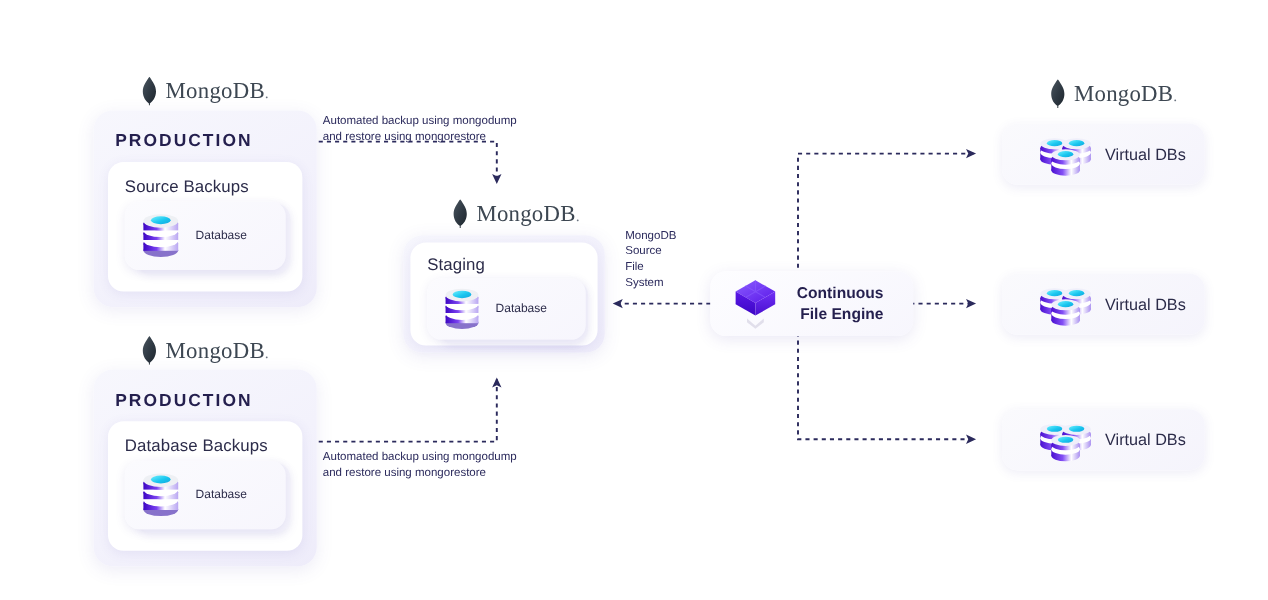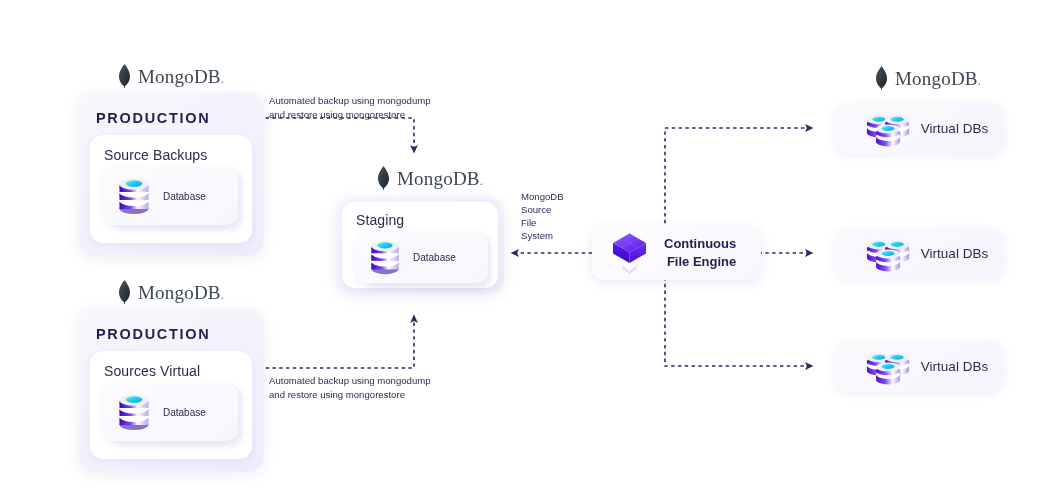--- a/index.html
+++ b/index.html
@@ -234,21 +234,21 @@
     <svg class="mongo-leaf" width="13" height="24" viewBox="0 0 13 24">
       <path d="M6.5,0 C9.4,4.2 12,7.6 12,12.3 C12,17.2 9.3,20.6 6.9,22.2 L6.9,24 L6.1,24 L6.1,22.2 C3.7,20.6 1,17.2 1,12.3 C1,7.6 3.6,4.2 6.5,0 Z" fill="url(#gLeaf)"></path>
     </svg>
     <span class="mongo-text"><span>MongoDB</span><span class="dot">.</span></span>
   </div>
 
   <div class="abs panel" style="left:78px; top:308px; width:186px; height:164px;">
     <div class="abs panel-title" style="left:18px; top:18px;">PRODUCTION</div>
 
     <div class="abs card-white" style="left:12px; top:43px; width:162px; height:108px;">
-      <div class="abs card-label" style="left:14px; top:12px;">Sources Virtual</div>
+      <div class="abs card-label" style="left:14px; top:12px;">Database Backups</div>
 
       <div class="abs db-shadow" style="left:24px; top:35px; width:128px; height:58px;"></div>
       <div class="abs db-card" style="left:14px; top:33px; width:122px; height:57px;">
         <svg width="36" height="40" viewBox="0 0 36 40">
           <ellipse cx="18" cy="31.5" rx="14.5" ry="5.6" fill="#2a04a0" opacity="0.55"></ellipse>
           <rect x="3.5" y="26" width="29" height="6" fill="url(#gBand)"></rect>
           <ellipse cx="18" cy="26" rx="14.5" ry="5.6" fill="url(#gBand)"></ellipse>
           <ellipse cx="18" cy="23.5" rx="14.5" ry="5.6" fill="#ffffff"></ellipse>
           <rect x="3.5" y="17" width="29" height="6" fill="url(#gBand)"></rect>
           <ellipse cx="18" cy="17.5" rx="14.5" ry="5.6" fill="url(#gBand)"></ellipse>

